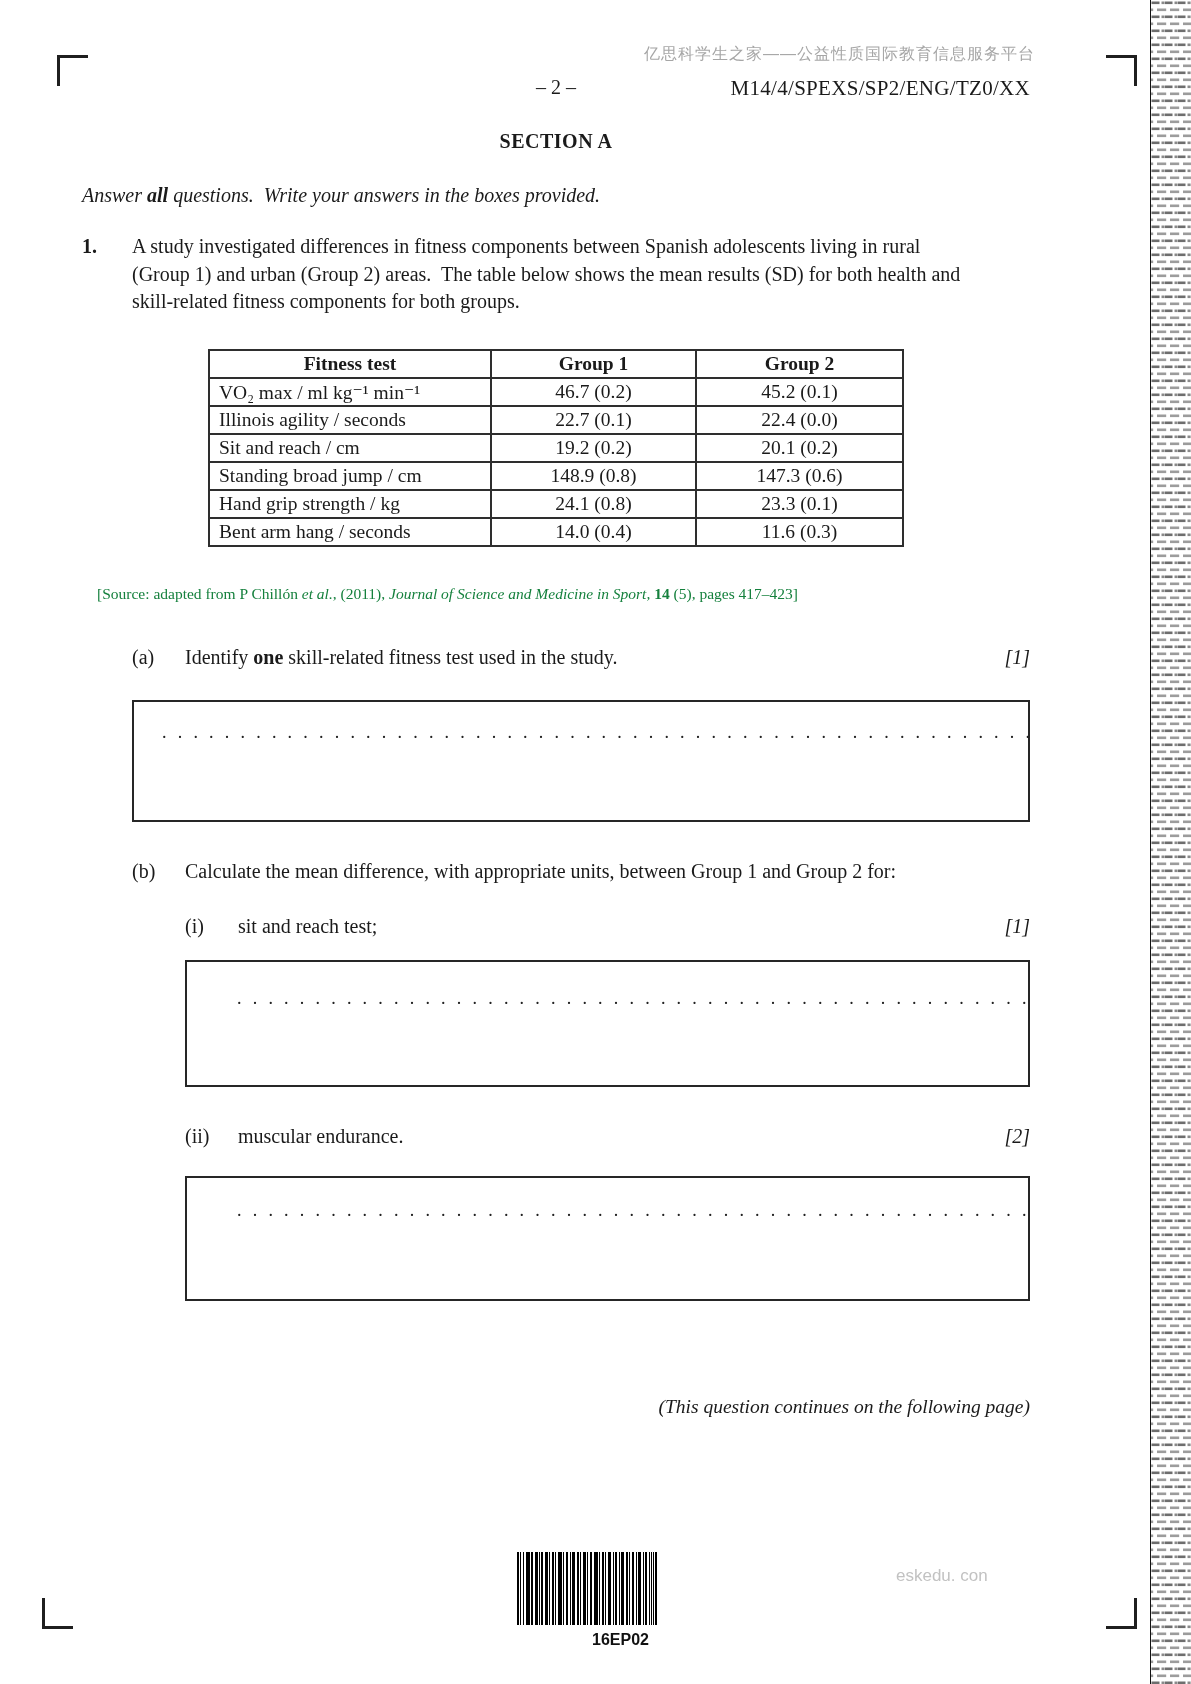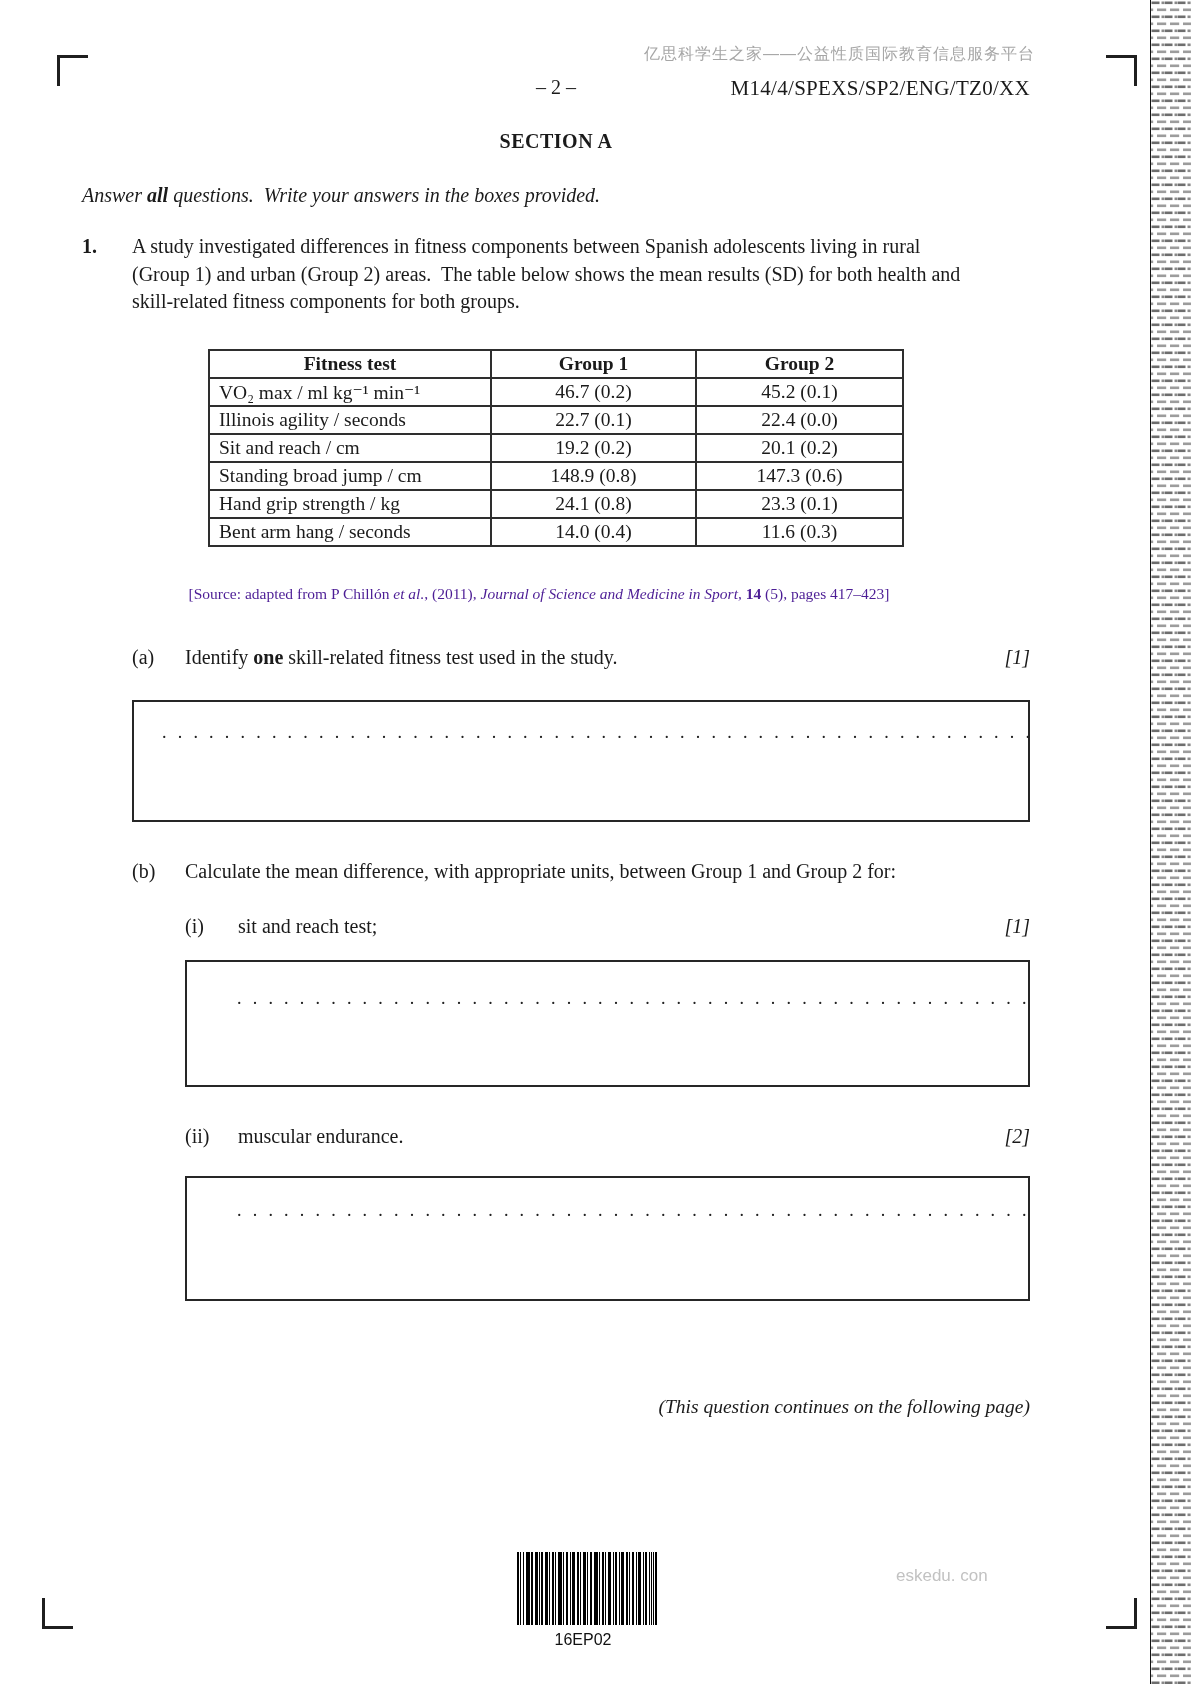--- a/index.html
+++ b/index.html
@@ -45,22 +45,22 @@
   table.fitness col.c1{width:282px;}
   table.fitness col.c2{width:205px;}
   table.fitness col.c3{width:207px;}
   table.fitness th, table.fitness td{
     border:2px solid #2e2e2e;height:26px;padding:0 6px;
   }
   table.fitness th{font-weight:bold;text-align:center;}
   table.fitness td.test{text-align:left;padding-left:9px;border-radius:10px;}
   table.fitness td.val{text-align:center;}
 
-  .source{position:absolute;left:65px;top:585px;width:948px;text-align:center;
-    font-size:15.5px;color:#4c1d95;}
+  .source{position:absolute;left:97px;top:585px;width:948px;text-align:left;
+    font-size:15.5px;color:#15803d;}
   .source .i{font-style:italic;}
   .source .b{font-weight:bold;}
 
   .part-row{position:absolute;font-size:20px;}
   .part-label{position:absolute;top:0;}
   .part-text{position:absolute;top:0;white-space:nowrap;}
   .marks{position:absolute;top:0;left:986px;width:44px;text-align:right;font-style:italic;}
   .row-a{left:0;top:646px;width:1030px;}
   .row-a .part-label{left:132px;}
   .row-a .part-text{left:185px;}
@@ -83,21 +83,21 @@
     display:block;font-size:18px;letter-spacing:2.6px;word-spacing:1.5px;
     white-space:nowrap;overflow:hidden;color:#222;
   }
   .box-a .dots{padding:20px 30px 0 28px;}
   .box-i .dots{padding:26px 30px 0 50px;}
   .box-ii .dots{padding:22px 30px 0 50px;}
 
   .continues{position:absolute;left:82px;top:1396px;width:948px;text-align:right;
     font-size:19.5px;font-style:italic;}
 
-  .barcode-wrap{position:absolute;left:517px;top:1552px;width:132px;text-align:center;}
+  .barcode-wrap{position:absolute;left:517px;top:1552px;width:132px;text-align:right;font-weight:bold;}
   .barcode-label{display:block;margin-top:2px;
     font-family:"Liberation Sans","DejaVu Sans",sans-serif;font-size:16px;color:#111;}
 
   .site-mark{position:absolute;left:896px;top:1566px;
     font-family:"Liberation Sans","DejaVu Sans",sans-serif;
     font-size:17px;color:#c2c2c2;}
 
   .hatch-strip{position:absolute;left:1150px;top:0;width:41px;height:1684px;
     border-left:1.5px solid #111;}
 </style>

